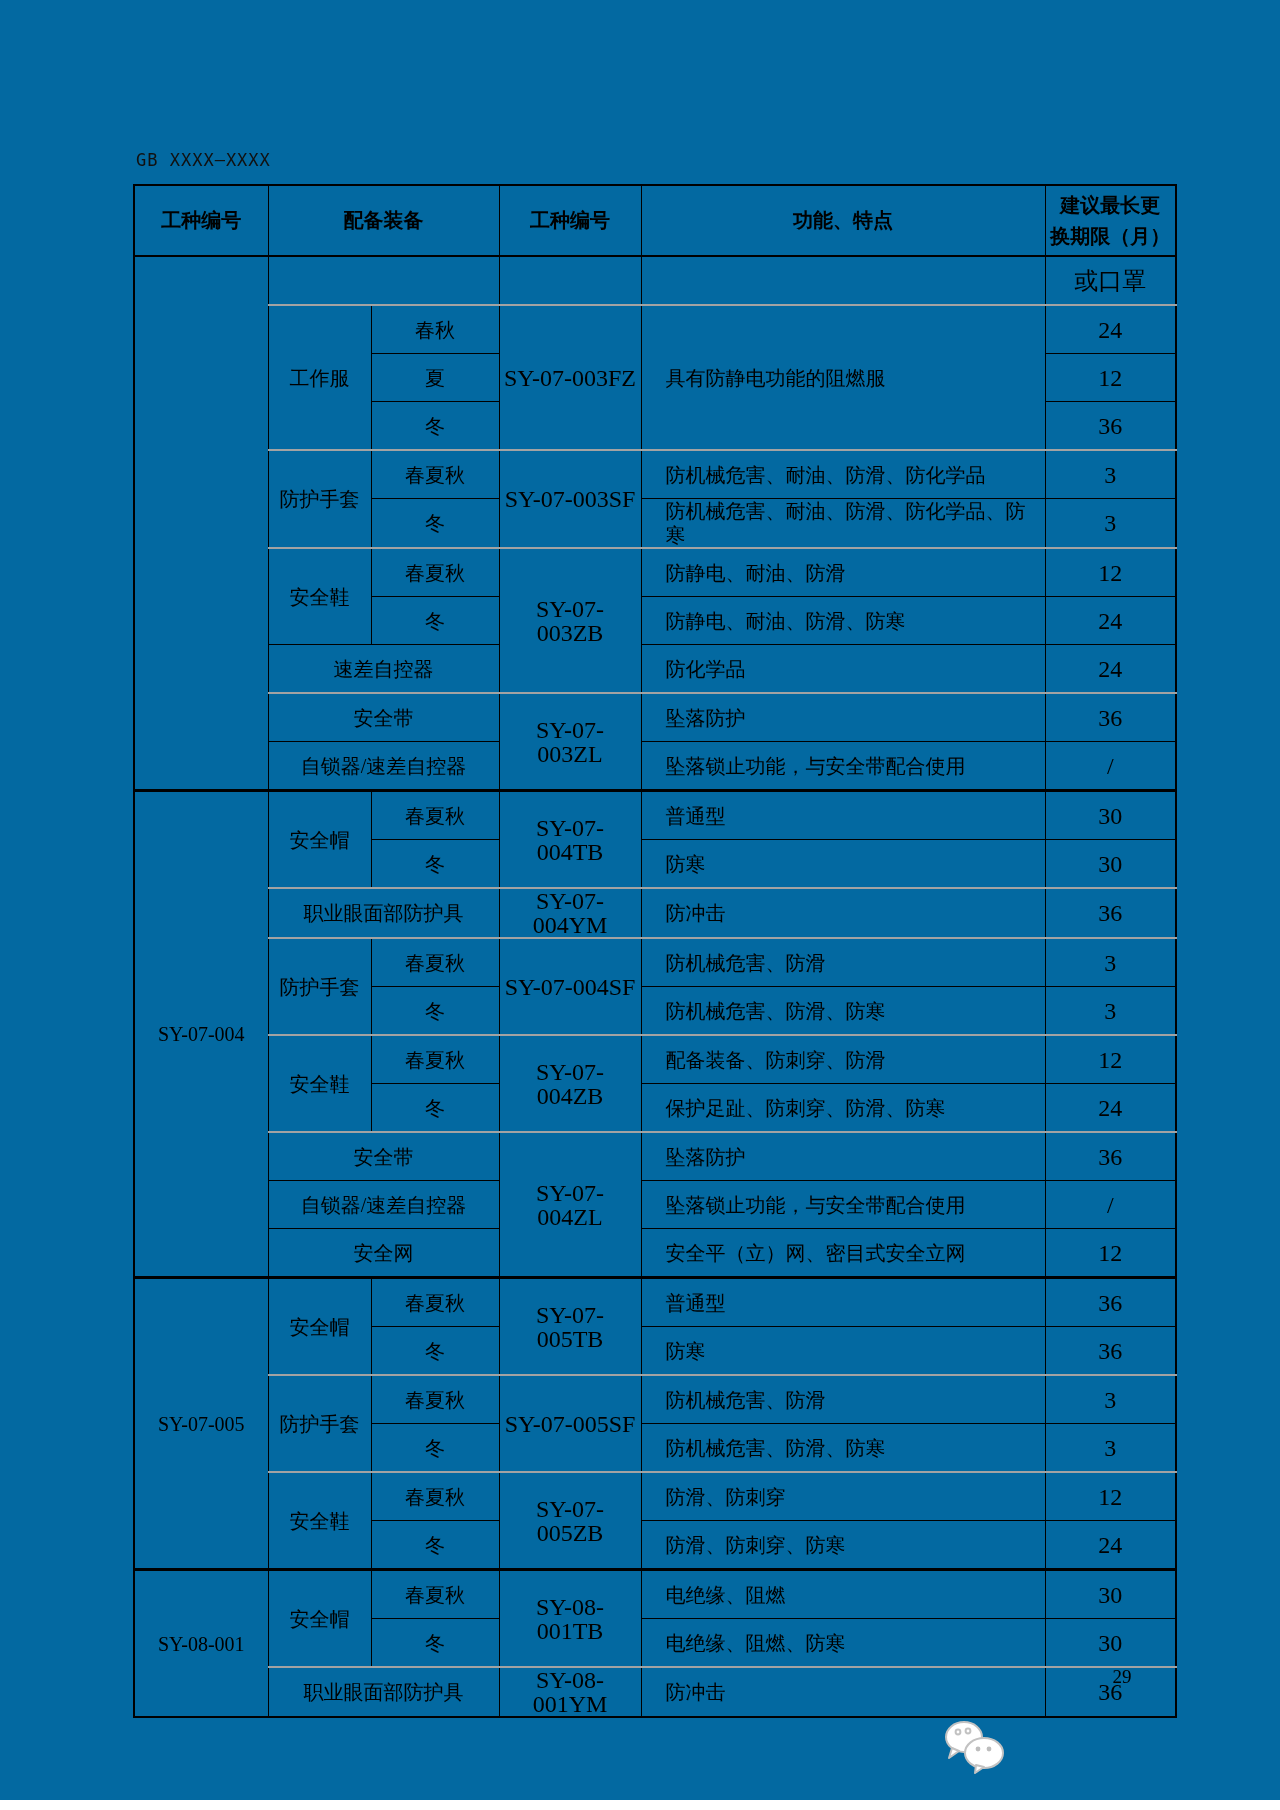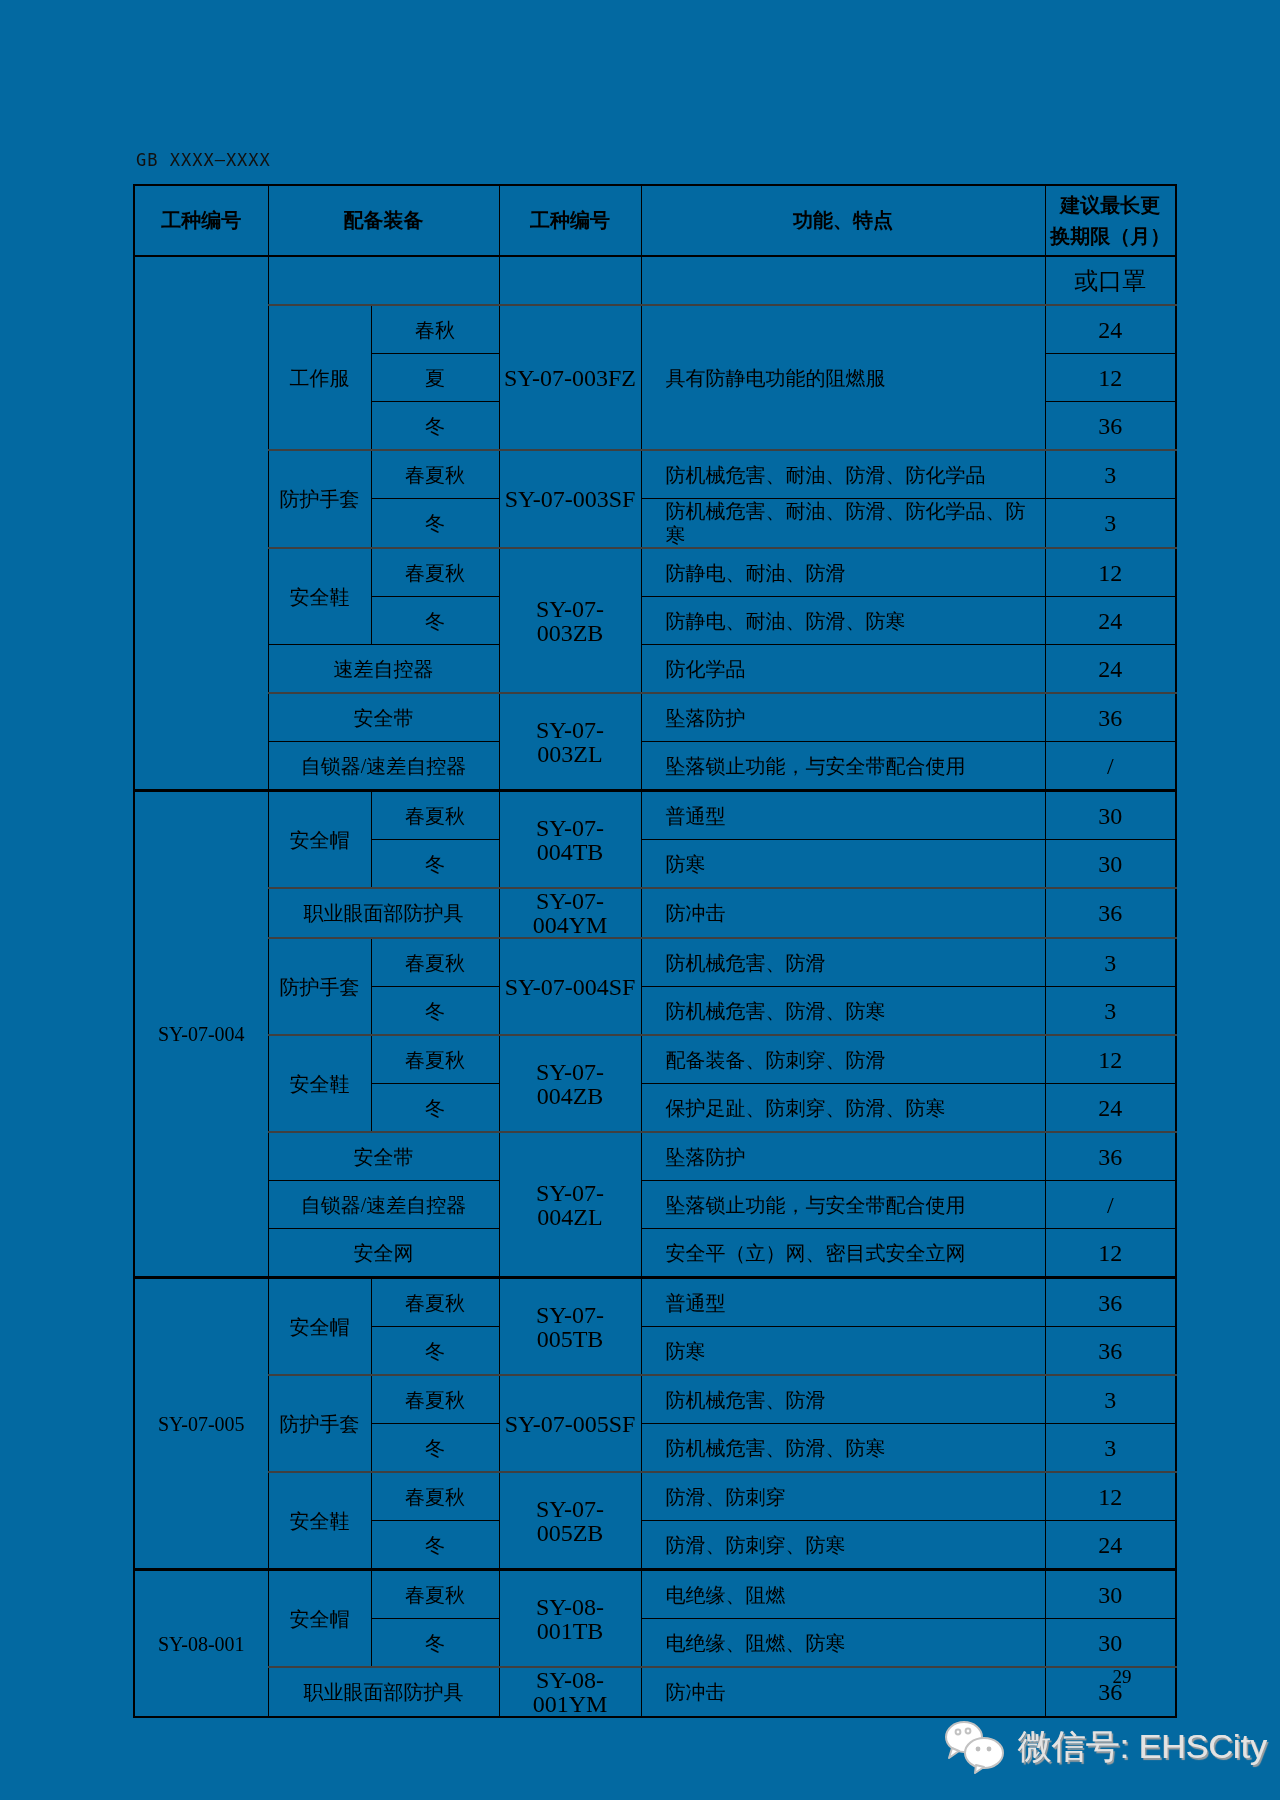--- a/index.html
+++ b/index.html
@@ -8,21 +8,21 @@
   .doc-code{position:absolute;left:136px;top:150px;font-size:17px;letter-spacing:1px;
             font-family:"DejaVu Sans Mono","Liberation Mono",monospace;color:#111;}
   table.ppe{position:absolute;left:133px;top:184px;width:1042px;border-collapse:collapse;
             table-layout:fixed;border:2px solid #000;}
   th,td{border:1px solid #000;overflow:hidden;vertical-align:middle;}
   th{height:69px;font-size:20px;font-weight:bold;text-align:center;border-bottom:2px solid #000;padding:0 2px;}
   th .l2{display:block;line-height:31px;}
   td{height:47px;font-size:20px;text-align:center;padding:0 4px;line-height:24px;}
   td.k-cd,td.k-pd{font-size:24px;}
   td.k-ft{text-align:left;padding-left:24px;}
-  tr.grp > td{border-top:2px solid #404040;}
+  tr.grp > td{border-top:2px solid #a3a3a3;}
   tr.sec > td{border-top:3px solid #000;}
   .page-num{position:absolute;left:1100px;top:1666px;width:44px;text-align:center;font-size:19px;}
   .watermark{position:absolute;left:942px;top:1718px;display:flex;align-items:center;gap:10px;}
   .wm-text{font-family:"Liberation Sans","DejaVu Sans",sans-serif;font-size:34px;color:#e3e3e3;
            text-shadow:1.5px 1.5px 1px #9f9f9f, -0.5px -0.5px 0 #cfcfcf;white-space:nowrap;}
   .wm-icon{width:66px;height:58px;}
 </style>
 </head>
 <body>
 
@@ -242,16 +242,15 @@
         <circle cx="16" cy="14" r="2.4"></circle>
         <circle cx="26" cy="13" r="2.4"></circle>
         <ellipse cx="42" cy="35" rx="19" ry="15"></ellipse>
         <path d="M34 47 L33 55 L42 49 Z" stroke-linejoin="round"></path>
       </g>
       <g fill="#bdbdbd" stroke="none">
         <circle cx="36" cy="31" r="2.4"></circle>
         <circle cx="47" cy="31" r="2.4"></circle>
       </g>
     </svg>
-    <span class="wm-text">微信号: EHSCity</span>
   </div>
 
 </div>
 
 </body></html>

